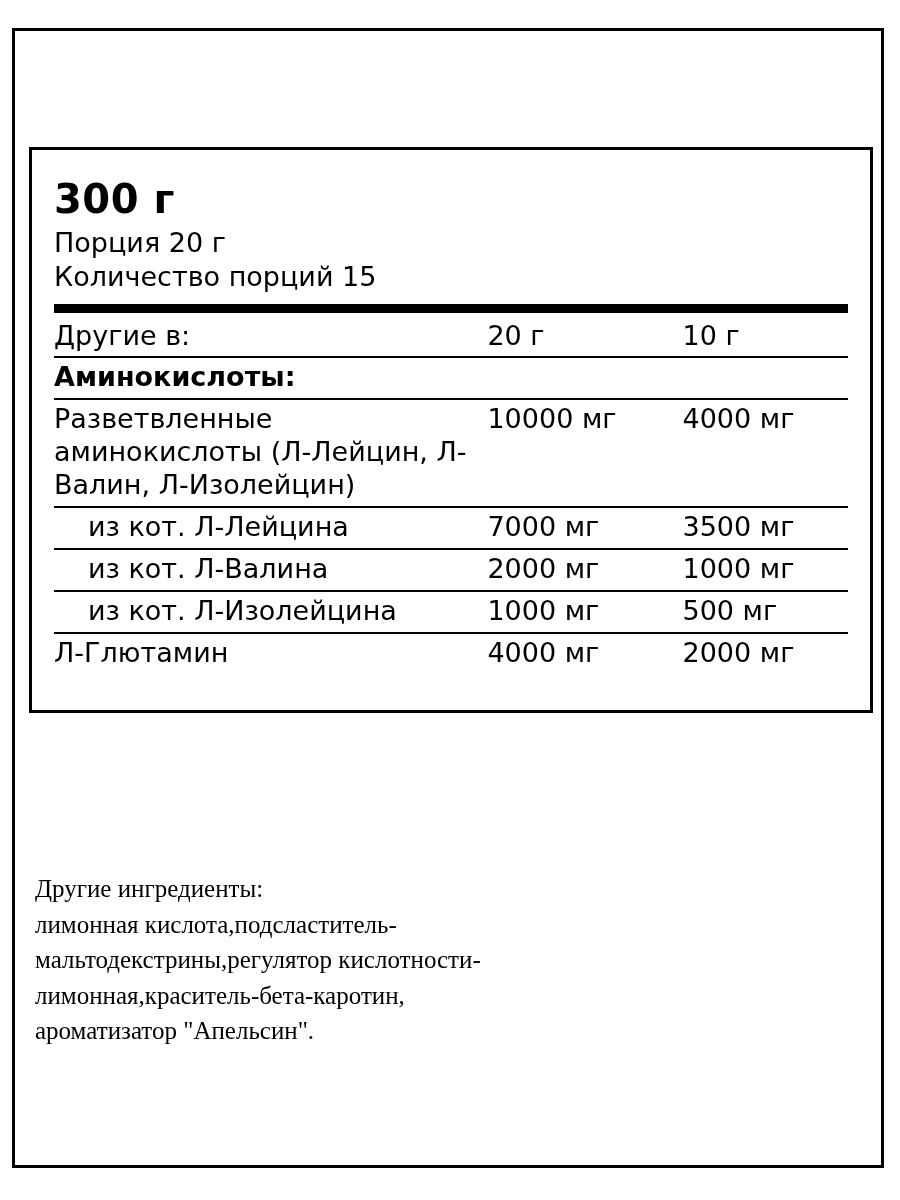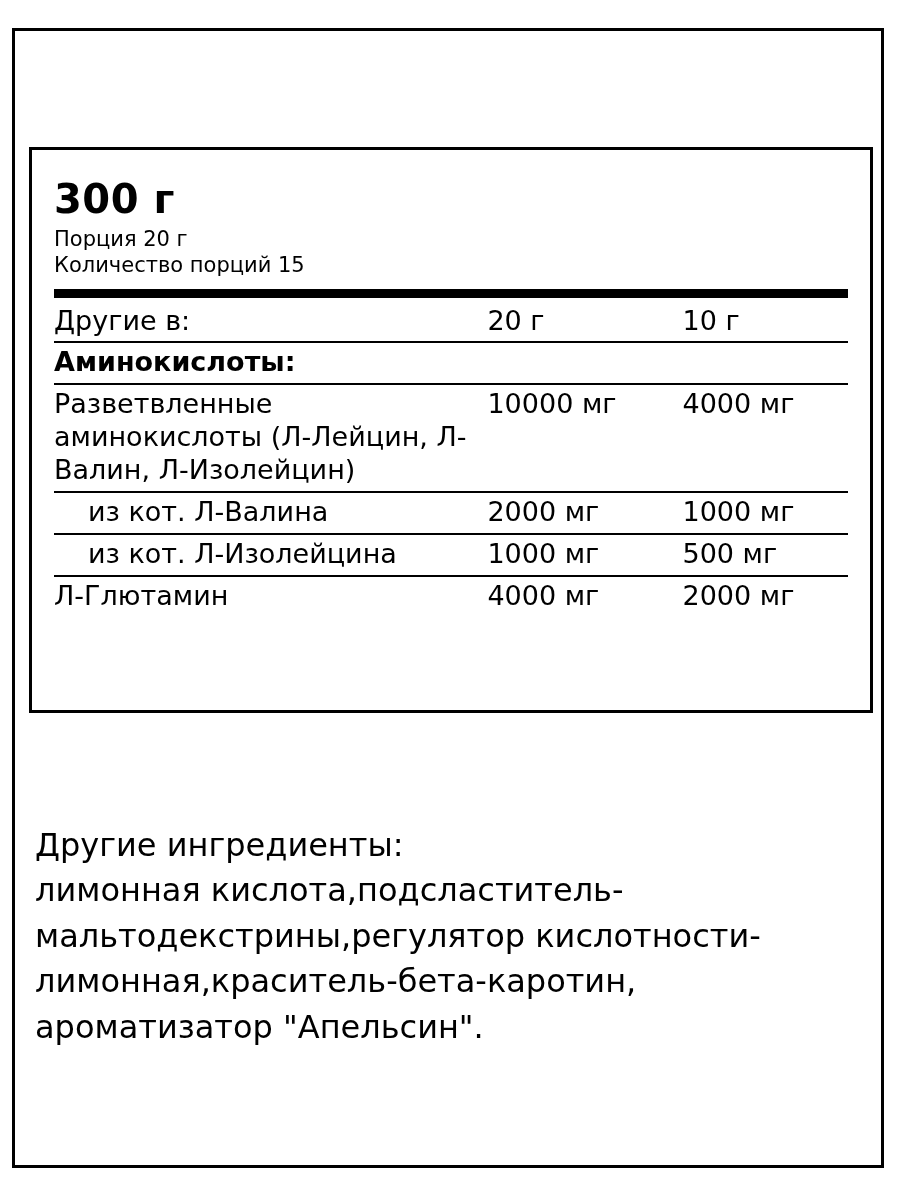--- a/index.html
+++ b/index.html
@@ -52,21 +52,21 @@
 
   .serving-size {
     font-size: 40px;
     font-weight: bold;
     line-height: 1.05;
     letter-spacing: 0.5px;
     margin: 0 0 6px 0;
   }
 
   .sub-line {
-    font-size: 21px;
+    font-size: 27px;
     line-height: 1.25;
     margin: 0;
   }
 
   .rule-thick {
     height: 9px;
     background: #000000;
     margin: 10px 0 4px 0;
   }
 
@@ -94,24 +94,25 @@
 
   .bold { font-weight: bold; }
   .indent { padding-left: 34px !important; }
 
   .header-row td { padding-bottom: 5px; }
 
   
   .other {
     position: absolute;
     left: 20px;
-    top: 792px;
+    top: 840px;
     width: 830px;
-    font-size: 32px;
+    font-size: 25px;
     line-height: 1.42;
+    font-family: Liberation Serif, serif;
   }
   .other p { margin: 0; }
 </style>
 </head>
 <body>
 
 <div class="page">
   <div class="label-frame">
 
     <div class="panel">
@@ -135,20 +136,25 @@
             <td class="col-v1"></td>
             <td class="col-v2"></td>
           </tr>
 
           <tr class="row-line">
             <td class="col-name">Разветвленные аминокислоты (Л-Лейцин, Л-Валин, Л-Изолейцин)</td>
             <td class="col-v1">10000 мг</td>
             <td class="col-v2">4000 мг</td>
           </tr>
 
+          <tr class="row-line">
+            <td class="col-name indent">из кот. Л-Лейцина</td>
+            <td class="col-v1">7000 мг</td>
+            <td class="col-v2">3500 мг</td>
+          </tr>
 
           <tr class="row-line">
             <td class="col-name indent">из кот. Л-Валина</td>
             <td class="col-v1">2000 мг</td>
             <td class="col-v2">1000 мг</td>
           </tr>
 
           <tr class="row-line">
             <td class="col-name indent">из кот. Л-Изолейцина</td>
             <td class="col-v1">1000 мг</td>

